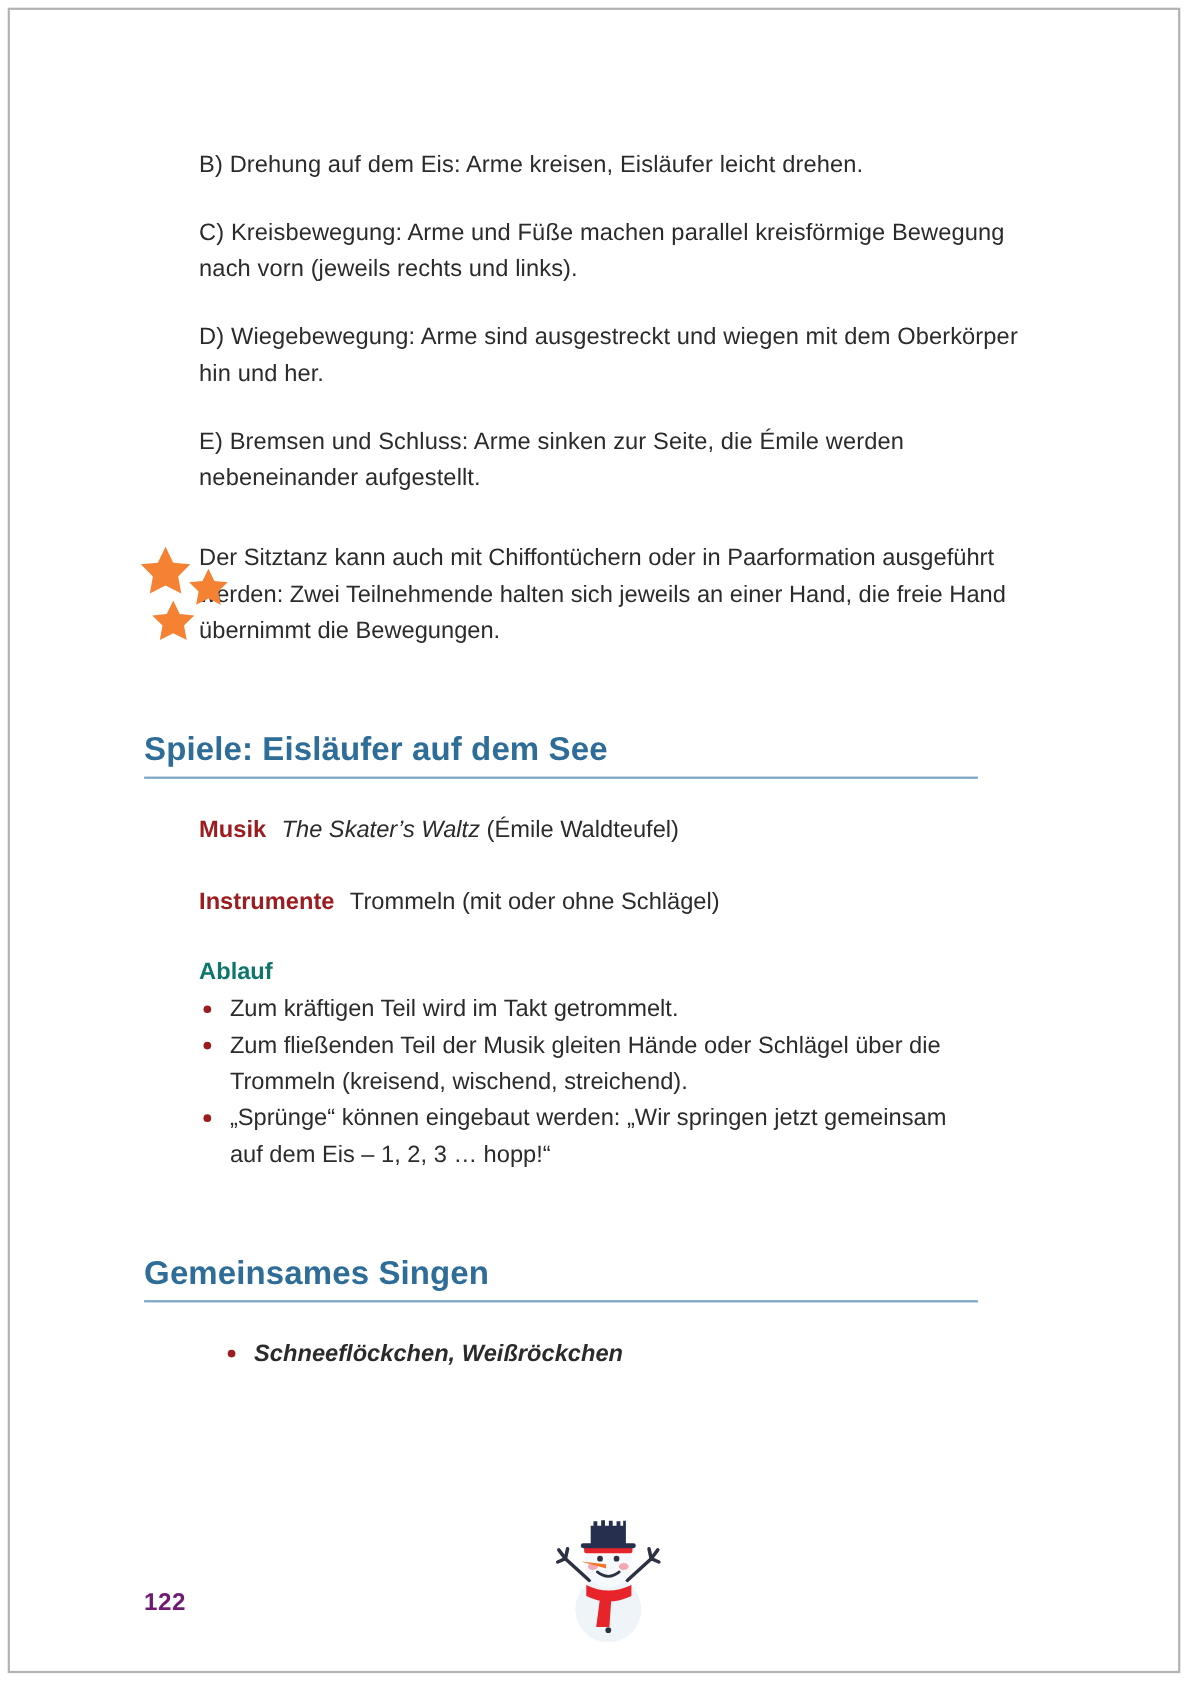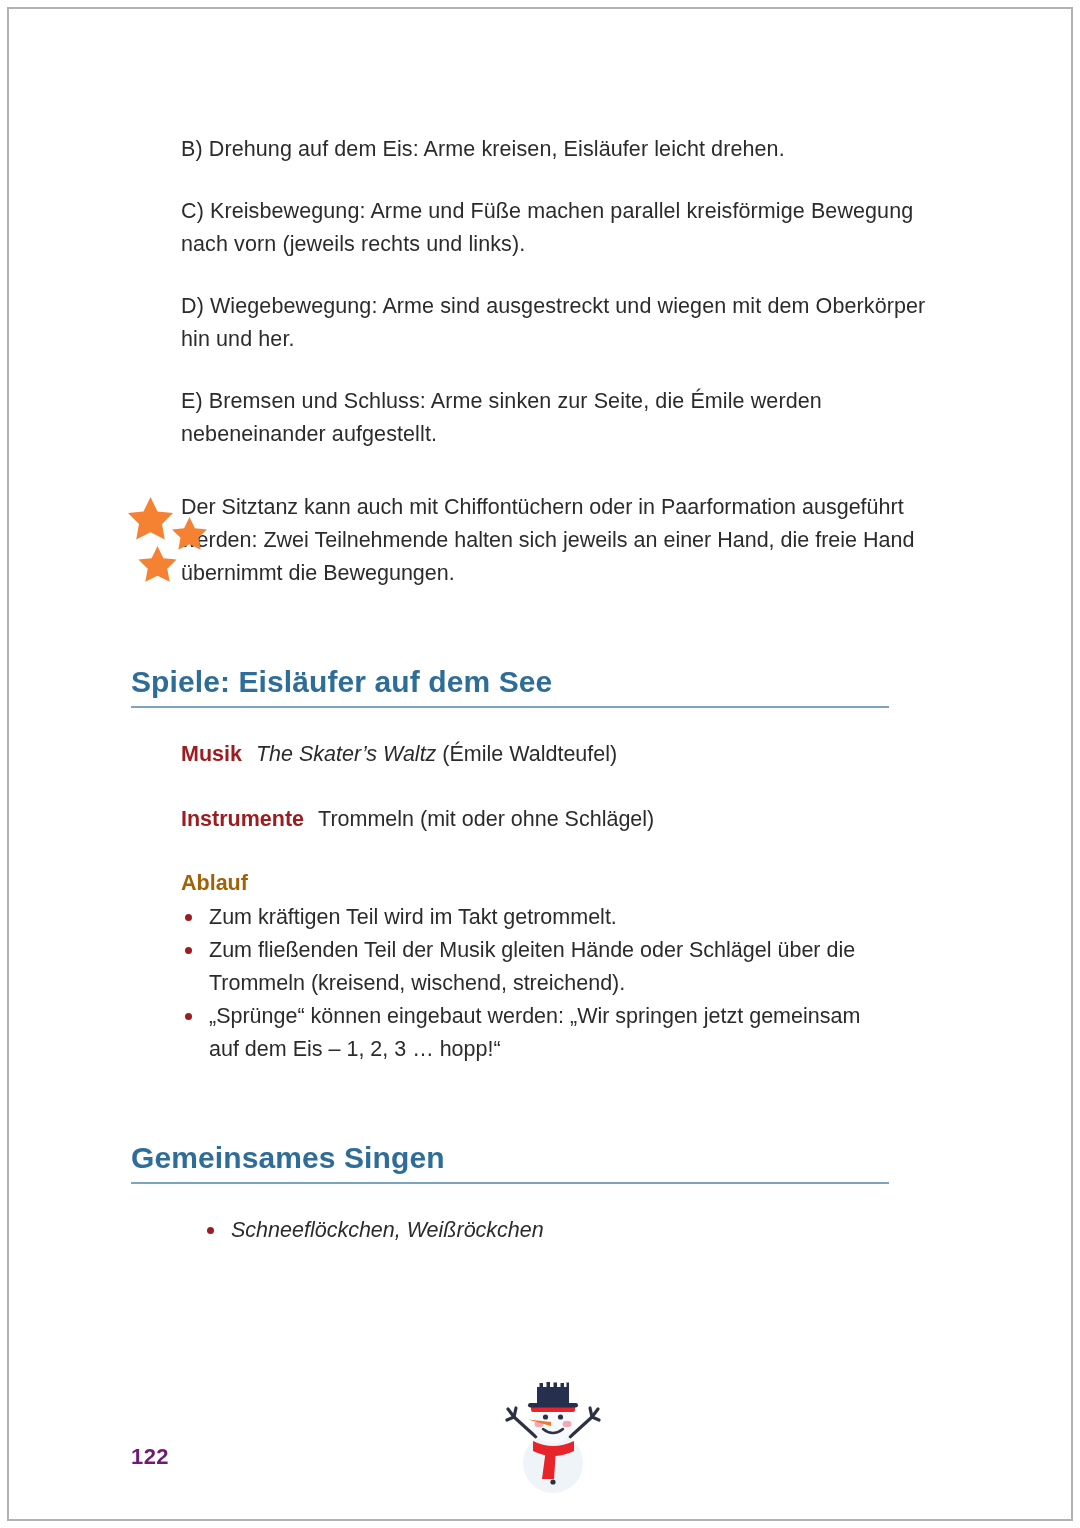--- a/index.html
+++ b/index.html
@@ -105,21 +105,21 @@
     font-weight: 700;
     color: #9c1d20;
     margin-right: 14px;
   }
   .it { font-style: italic; }
 
   
   .sublabel {
     font-size: 21.5px;
     font-weight: 700;
-    color: #a16207;
+    color: #0f766e;
     line-height: 30px;
     margin: 0 0 3px 0;
   }
   ul.bullets {
     list-style: none;
     margin: 0;
     padding: 0;
   }
   ul.bullets > li {
     position: relative;
@@ -132,21 +132,21 @@
   ul.bullets > li::before {
     content: "";
     position: absolute;
     left: 4px;
     top: 13px;
     width: 7px;
     height: 7px;
     border-radius: 50%;
     background: #9c1d20;
   }
-  ul.bullets.indented > li { padding-left: 50px; }
+  ul.bullets.indented > li { padding-left: 50px; font-weight: bold; }
   ul.bullets.indented > li::before { left: 26px; }
 
   
   .page-number {
     position: absolute;
     left: 130px;
     bottom: 57px;
     font-size: 22px;
     font-weight: 700;
     color: #701a75;

